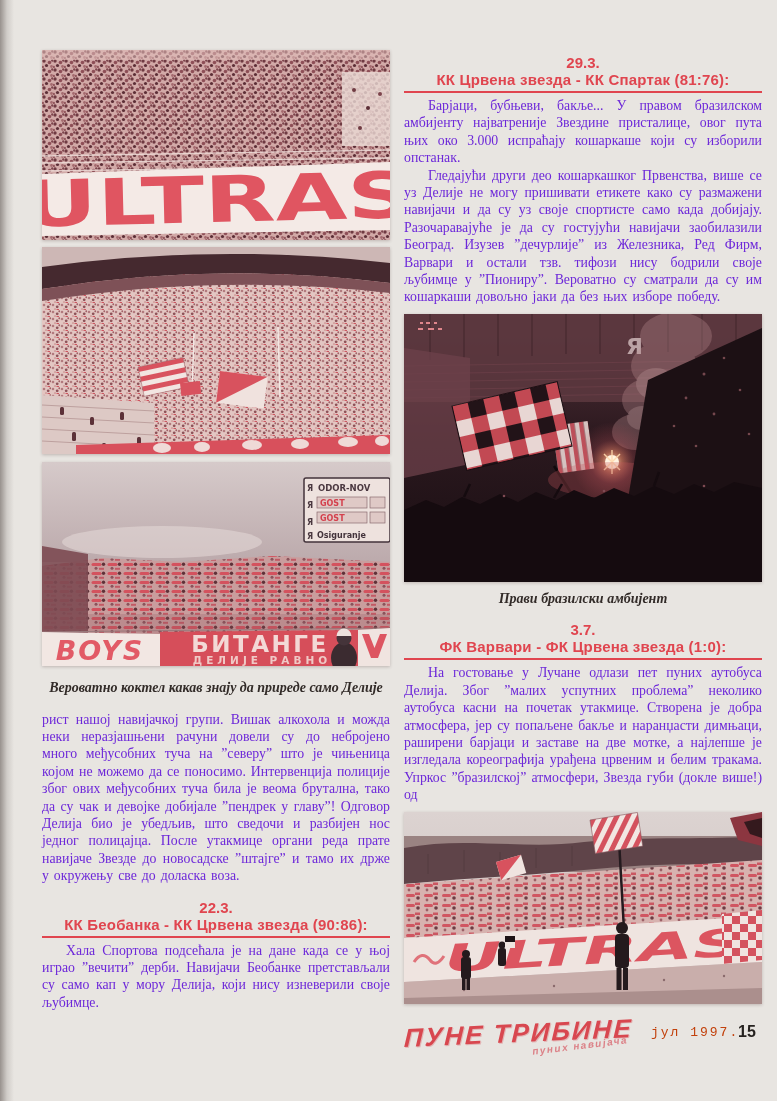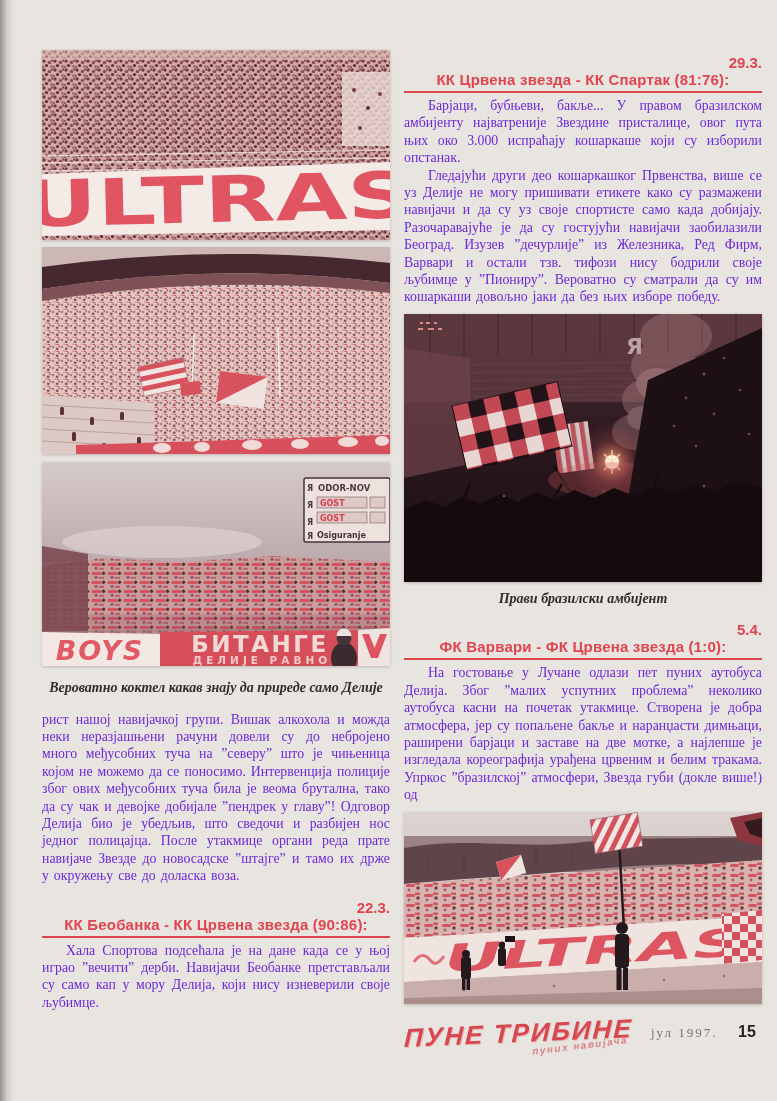--- a/index.html
+++ b/index.html
@@ -7,37 +7,37 @@
        font-family:"Liberation Serif",serif;}
   .edge-shadow{position:absolute;left:0;top:0;bottom:0;width:14px;
        background:linear-gradient(90deg,rgba(72,62,58,.5),rgba(72,62,58,.15) 50%,rgba(72,62,58,0));
        pointer-events:none;z-index:9;}
   .col{position:absolute;top:50px;}
   .col-left{left:42px;width:348px;}
   .col-right{left:404px;width:358px;}
   figure{margin:0;}
   .photo{display:block;box-shadow:0 1px 3px rgba(96,72,72,.3);}
   .sec-head{font-family:"Liberation Sans",sans-serif;font-weight:bold;color:#e0454f;text-align:center;}
-  .sec-date{display:block;font-size:15px;line-height:17px;text-align:right;}
+  .sec-date{display:block;font-size:15px;line-height:17px;}
   .sec-title{display:block;font-size:15px;line-height:17px;letter-spacing:.2px;}
   .sec-rule{height:0;border-top:2px solid #e0454f;margin-top:3px;}
   .bodytext p{margin:0;text-align:justify;text-indent:24px;font-size:13.8px;line-height:17.4px;
        color:#6d28d9;word-spacing:1.5px;}
   .bodytext p.noindent{text-indent:0;}
   .caption{font-weight:bold;font-style:italic;font-size:14px;line-height:16.5px;text-align:center;color:#322b28;}
   .mt4{margin-top:4px}.mt7{margin-top:7px}.mt8{margin-top:8px}.mt9{margin-top:9px}.mt14{margin-top:14px}
   .footer{position:relative;height:40px;margin-top:12px;}
   .logo-main{position:absolute;left:0;top:2px;font-family:"Liberation Sans",sans-serif;
        font-weight:bold;font-style:italic;font-size:26px;letter-spacing:2px;color:#d8474f;
        transform:rotate(-2.5deg) skewX(-5deg);text-shadow:1px 1px 0 rgba(216,71,79,.3);white-space:nowrap;}
   .logo-sub{position:absolute;left:128px;top:24px;font-family:"Liberation Sans",sans-serif;
        font-weight:bold;font-style:italic;font-size:10px;letter-spacing:1.5px;color:#dc8288;
        transform:rotate(-7deg);white-space:nowrap;}
-  .issue-date{position:absolute;left:247px;top:9px;font-family:Liberation Serif, serif;
-       font-size:13px;letter-spacing:2px;color:#737373;white-space:nowrap;}
+  .issue-date{position:absolute;left:247px;top:9px;font-family:Liberation Mono, monospace;
+       font-size:13px;letter-spacing:2px;color:#c2410c;white-space:nowrap;}
   .page-num{position:absolute;left:334px;top:7px;font-family:"Liberation Sans",sans-serif;
        font-weight:bold;font-size:16px;color:#26221f;}
 </style>
 </head>
 <body>
 
 <div class="edge-shadow"></div>
 
 <div class="col col-left">
 
@@ -316,21 +316,21 @@
           <circle cx="100" cy="182" r="1.3"></circle>
           <circle cx="200" cy="177" r="1.3"></circle>
           <circle cx="300" cy="172" r="1.3"></circle>
         </g>
     </svg>
   </figure>
 
   <p class="caption mt9">Прави бразилски амбијент</p>
 
   <div class="sec-head mt14">
-    <span class="sec-date">5.4.</span>
+    <span class="sec-date">3.7.</span>
     <span class="sec-title">ФК Варвари - ФК Црвена звезда (1:0):</span>
     <div class="sec-rule"></div>
   </div>
 
   <div class="bodytext mt4">
     <p>На гостовање у Лучане одлази пет пуних аутобуса Делија. Због ”малих успутних проблема” неколико аутобуса касни на почетак утакмице. Створена је добра атмосфера, јер су попаљене бакље и наранџасти димњаци, раширени барјаци и заставе на две мотке, а најлепше је изгледала кореографија урађена црвеним и белим тракама. Упркос ”бразилској” атмосфери, Звезда губи (докле више!) од</p>
   </div>
 
   <figure class="mt8">
     <svg class="photo" width="358" height="192" viewBox="0 0 358 192">

